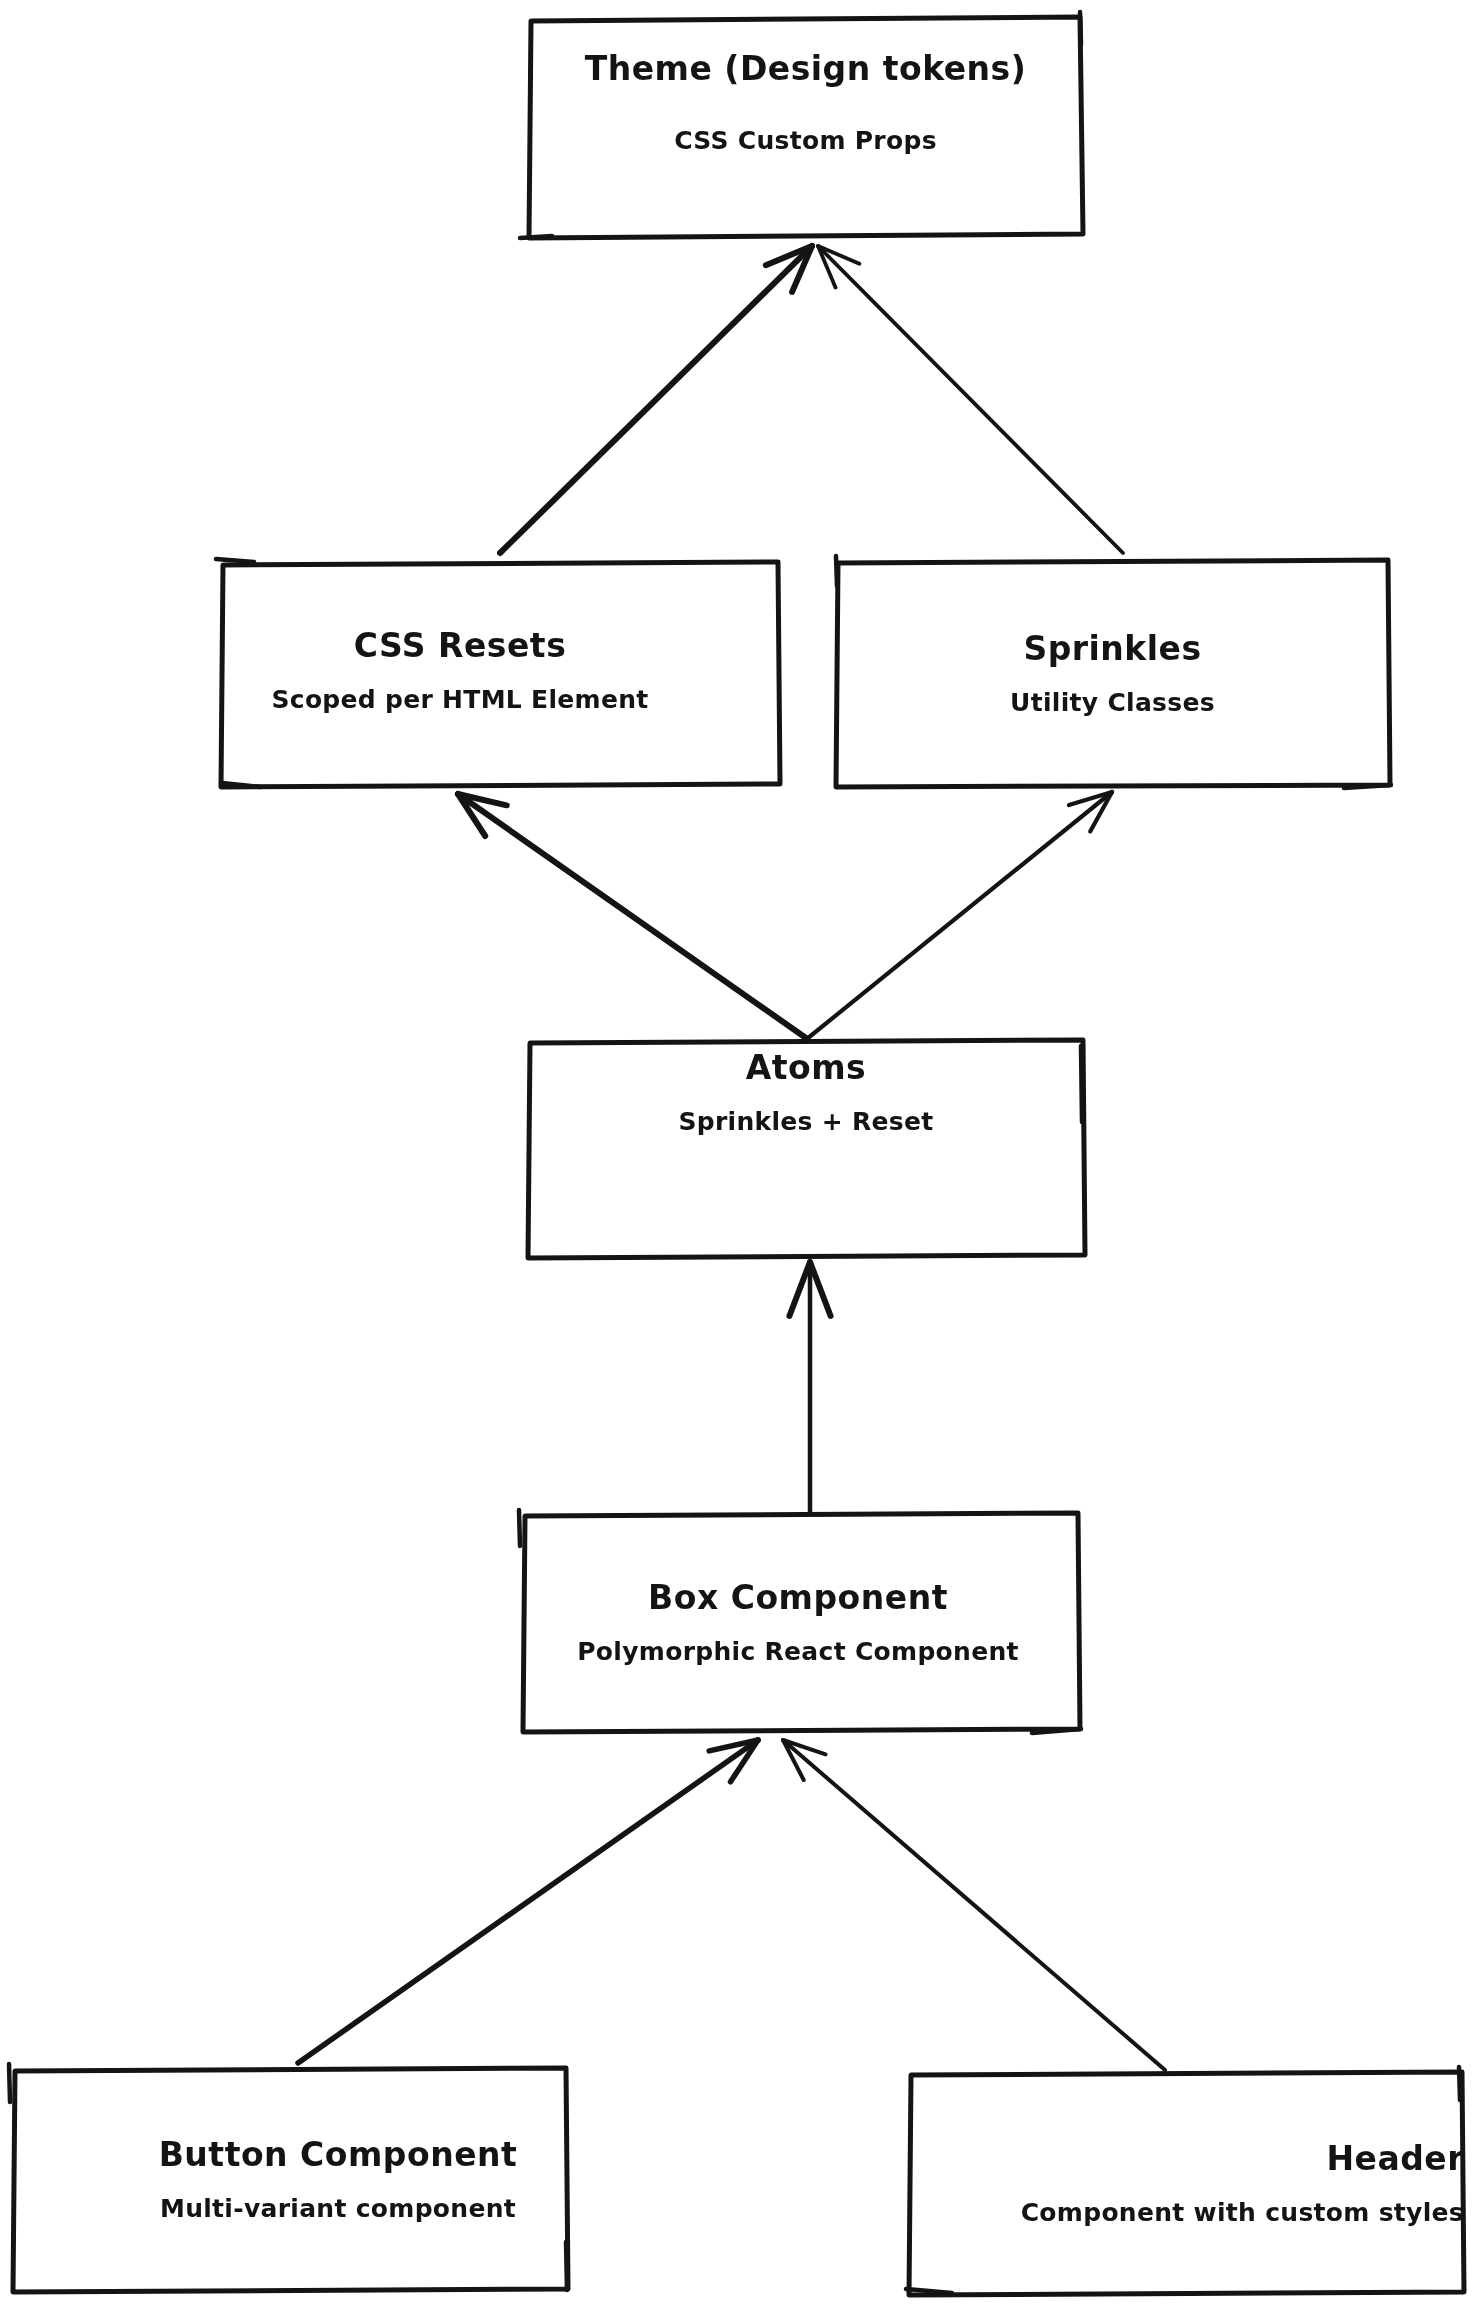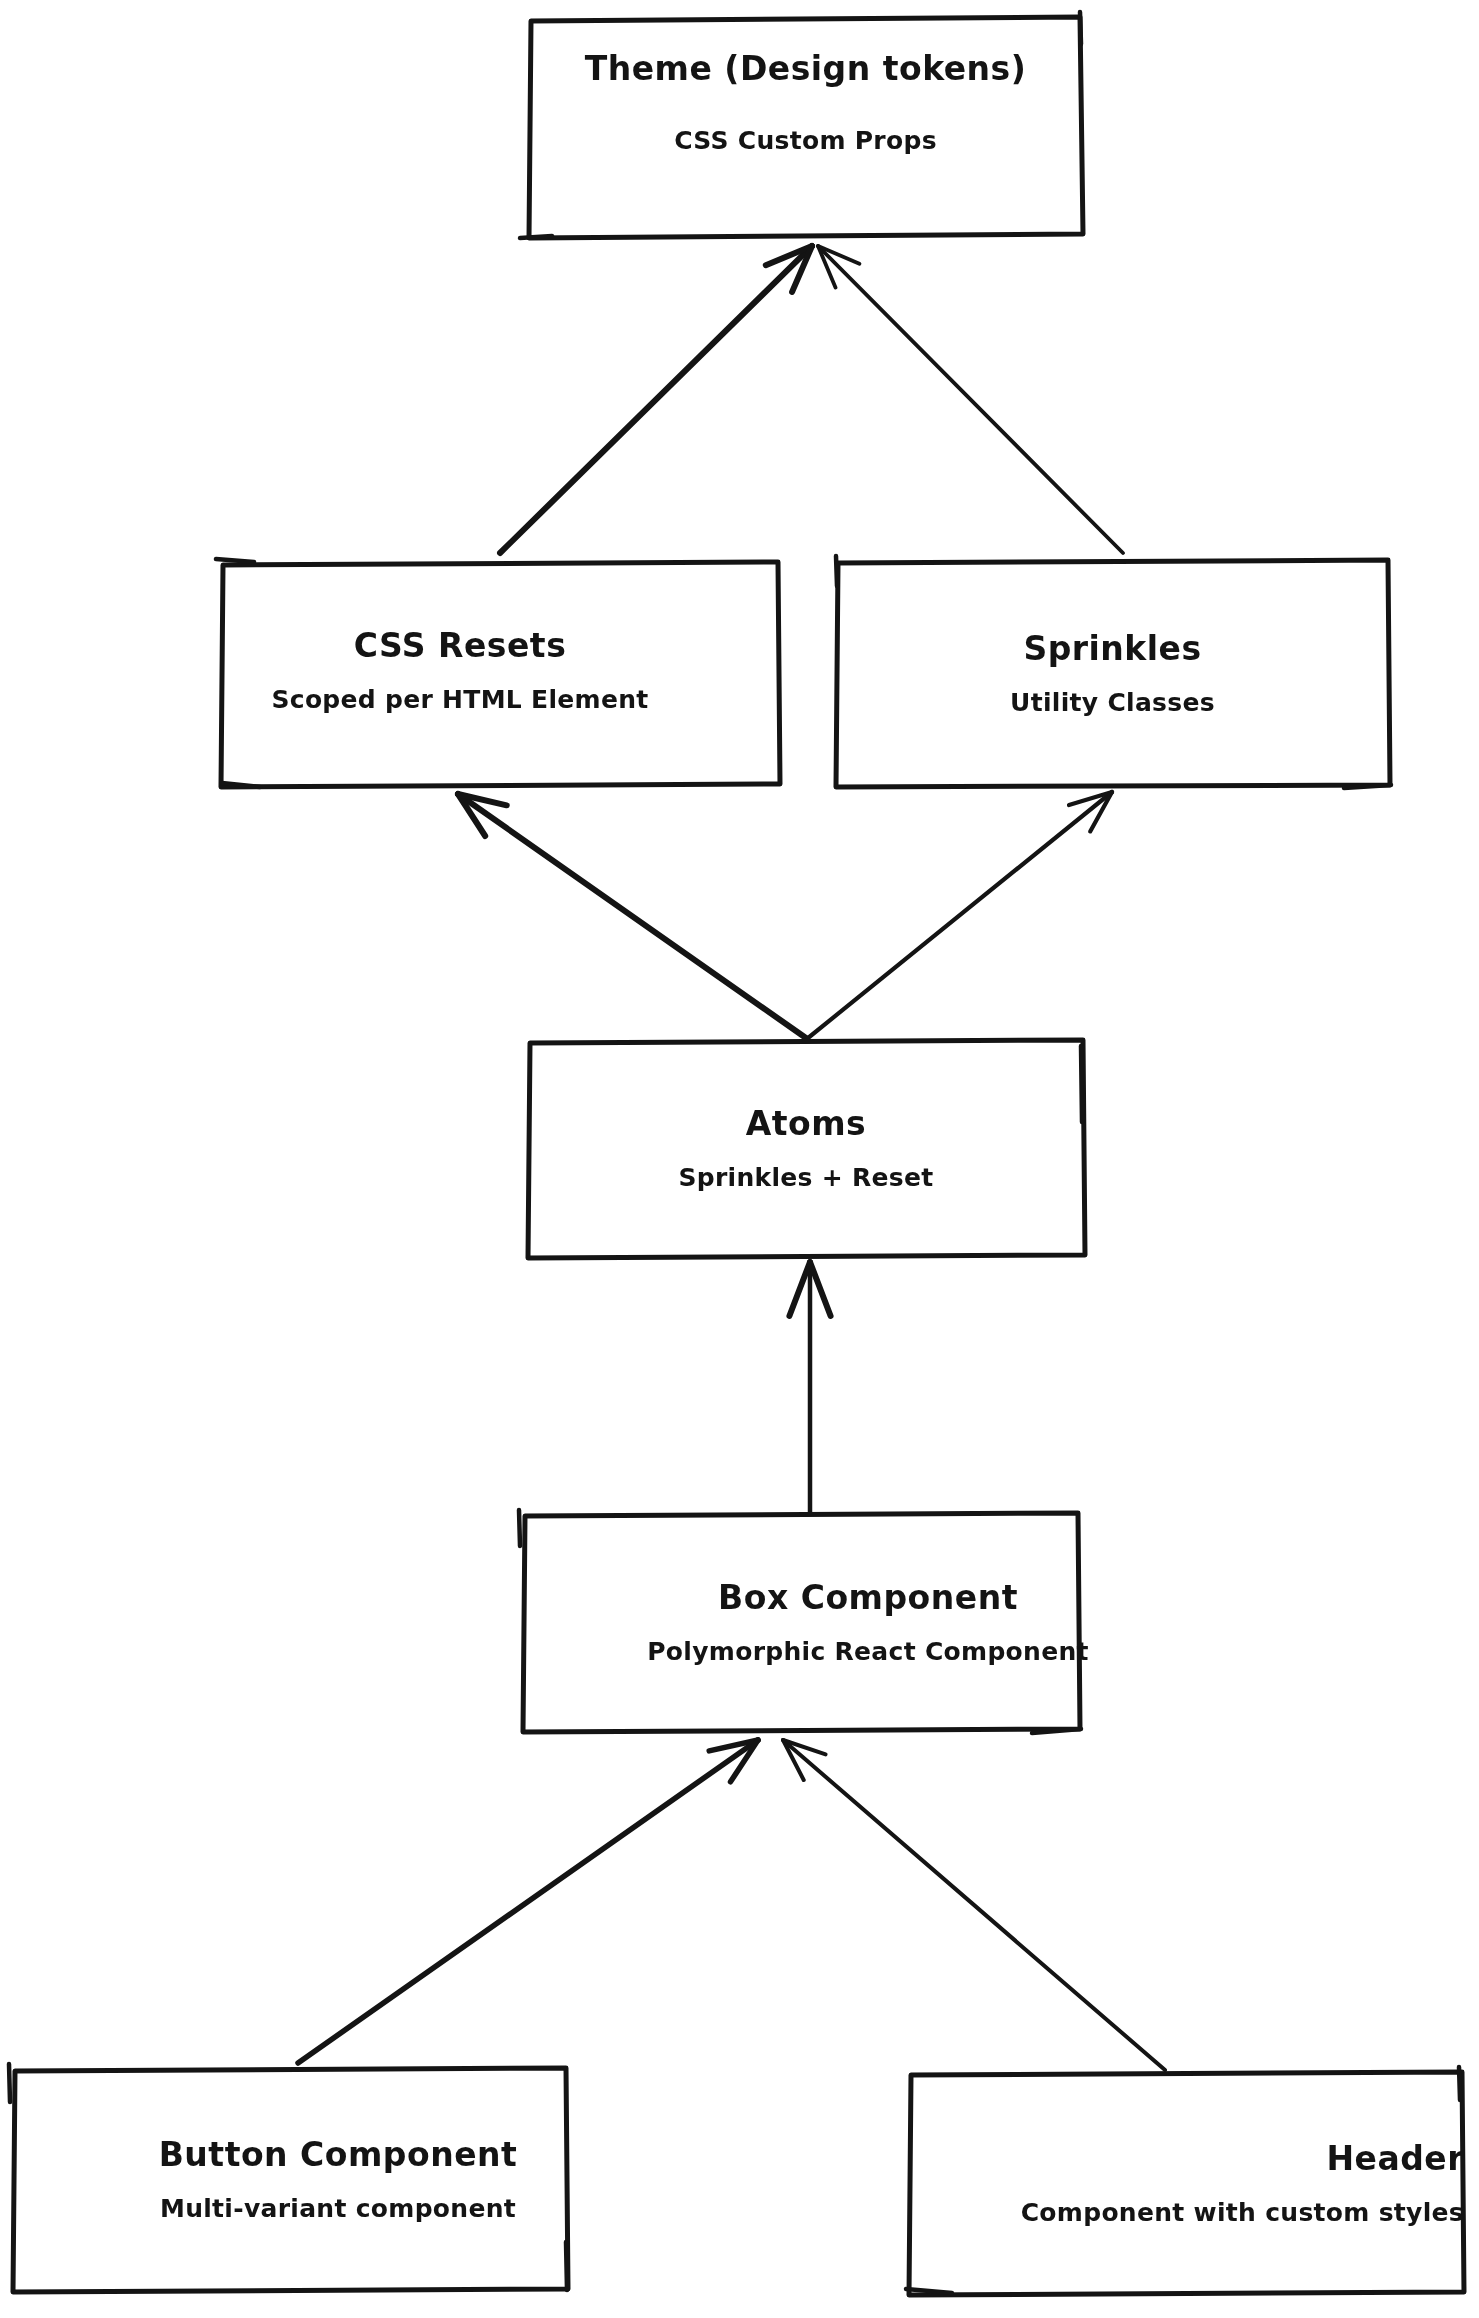--- a/index.html
+++ b/index.html
@@ -42,22 +42,22 @@
   .node-subtitle {
     font-size: 25px;
     font-weight: bold;
     letter-spacing: 0.3px;
     line-height: 1.1;
   }
   
   #lbl-theme            { left: 528px;  top: 17px;   width: 555px; height: 172px; gap: 40px; }
   #lbl-css-resets       { left: 220px;  top: 558px;  width: 480px; height: 225px; }
   #lbl-sprinkles        { left: 835px;  top: 560px;  width: 555px; height: 227px; }
-  #lbl-atoms            { left: 527px;  top: 1040px; width: 558px; height: 218px; }
-  #lbl-box-component    { left: 544px;  top: 1513px; width: 552px; height: 219px; padding-left: 48px; }
+  #lbl-atoms            { left: 527px;  top: 984px; width: 558px; height: 218px; }
+  #lbl-box-component    { left: 522px;  top: 1513px; width: 552px; height: 219px; }
   #lbl-button-component { left: 12px;   top: 2068px; width: 652px; height: 224px; }
   #lbl-header           { left: 908px;  top: 2072px; width: 556px; height: 223px; align-items: flex-end; }
 </style>
 </head>
 <body>
 
 <div class="canvas">
 
   <svg class="diagram-svg" viewBox="0 0 1479 2318">
 

